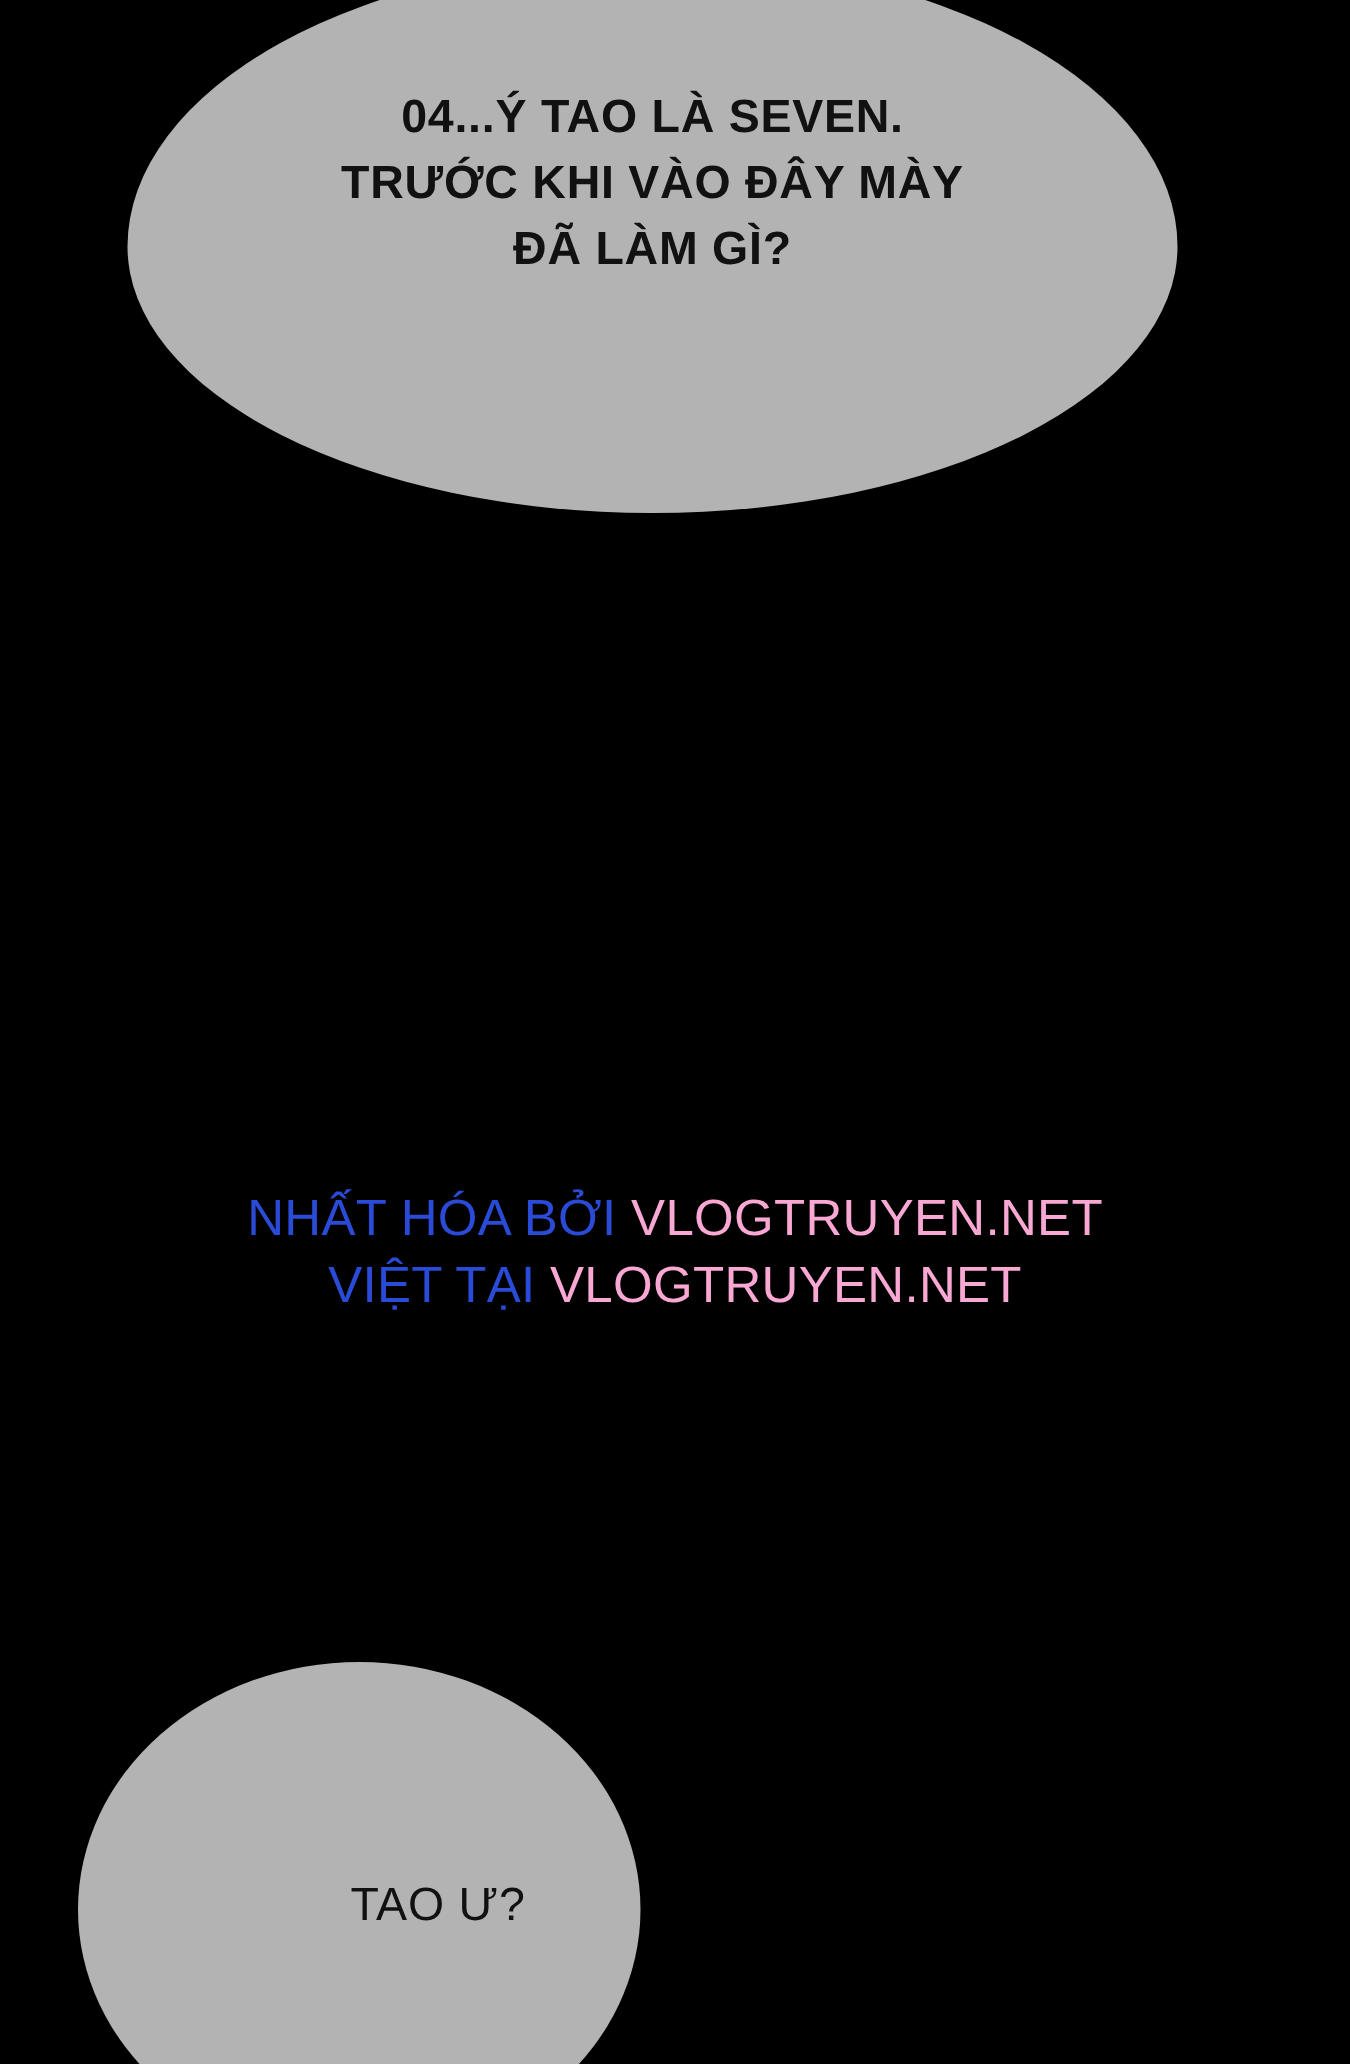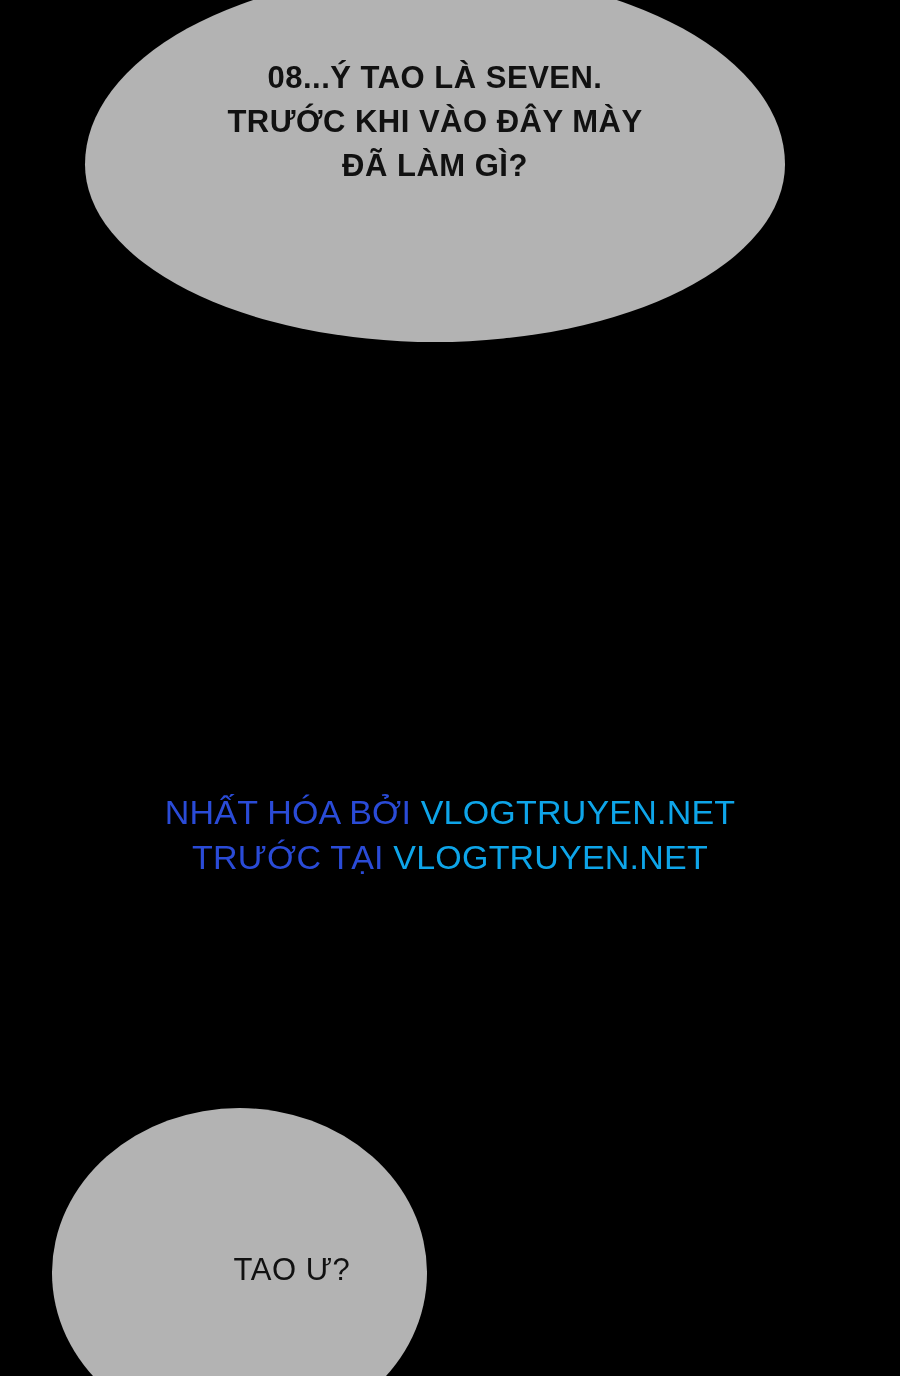--- a/index.html
+++ b/index.html
@@ -82,39 +82,39 @@
     font-size: 34px;
     line-height: 1.32;
     font-weight: 400;
     letter-spacing: 0.2px;
   }
   .credit .line {
     display: block;
     white-space: nowrap;
   }
   .credit .blue { color: #2a4bd7; }
-  .credit .red  { color: #0ea5e9; }
+  .credit .red  { color: #f9a8d4; }
 </style>
 </head>
 <body>
 
 <div class="panel">
 
   <div class="bubble bubble-top">
-    <div class="bubble-text">08...Ý TAO LÀ SEVEN.
+    <div class="bubble-text">04...Ý TAO LÀ SEVEN.
 TRƯỚC KHI VÀO ĐÂY MÀY
 ĐÃ LÀM GÌ?</div>
   </div>
 
   <div class="credit">
     <span class="line">
       <span class="blue">NHẤT HÓA BỞI </span><span class="red">VLOGTRUYEN.NET</span>
     </span>
     <span class="line">
-      <span class="blue">TRƯỚC TẠI </span><span class="red">VLOGTRUYEN.NET</span>
+      <span class="blue">VIỆT TẠI </span><span class="red">VLOGTRUYEN.NET</span>
     </span>
   </div>
 
   <div class="bubble bubble-bottom">
     <div class="bubble-text">TAO Ư?</div>
   </div>
 
 </div>
 
 </body></html>

